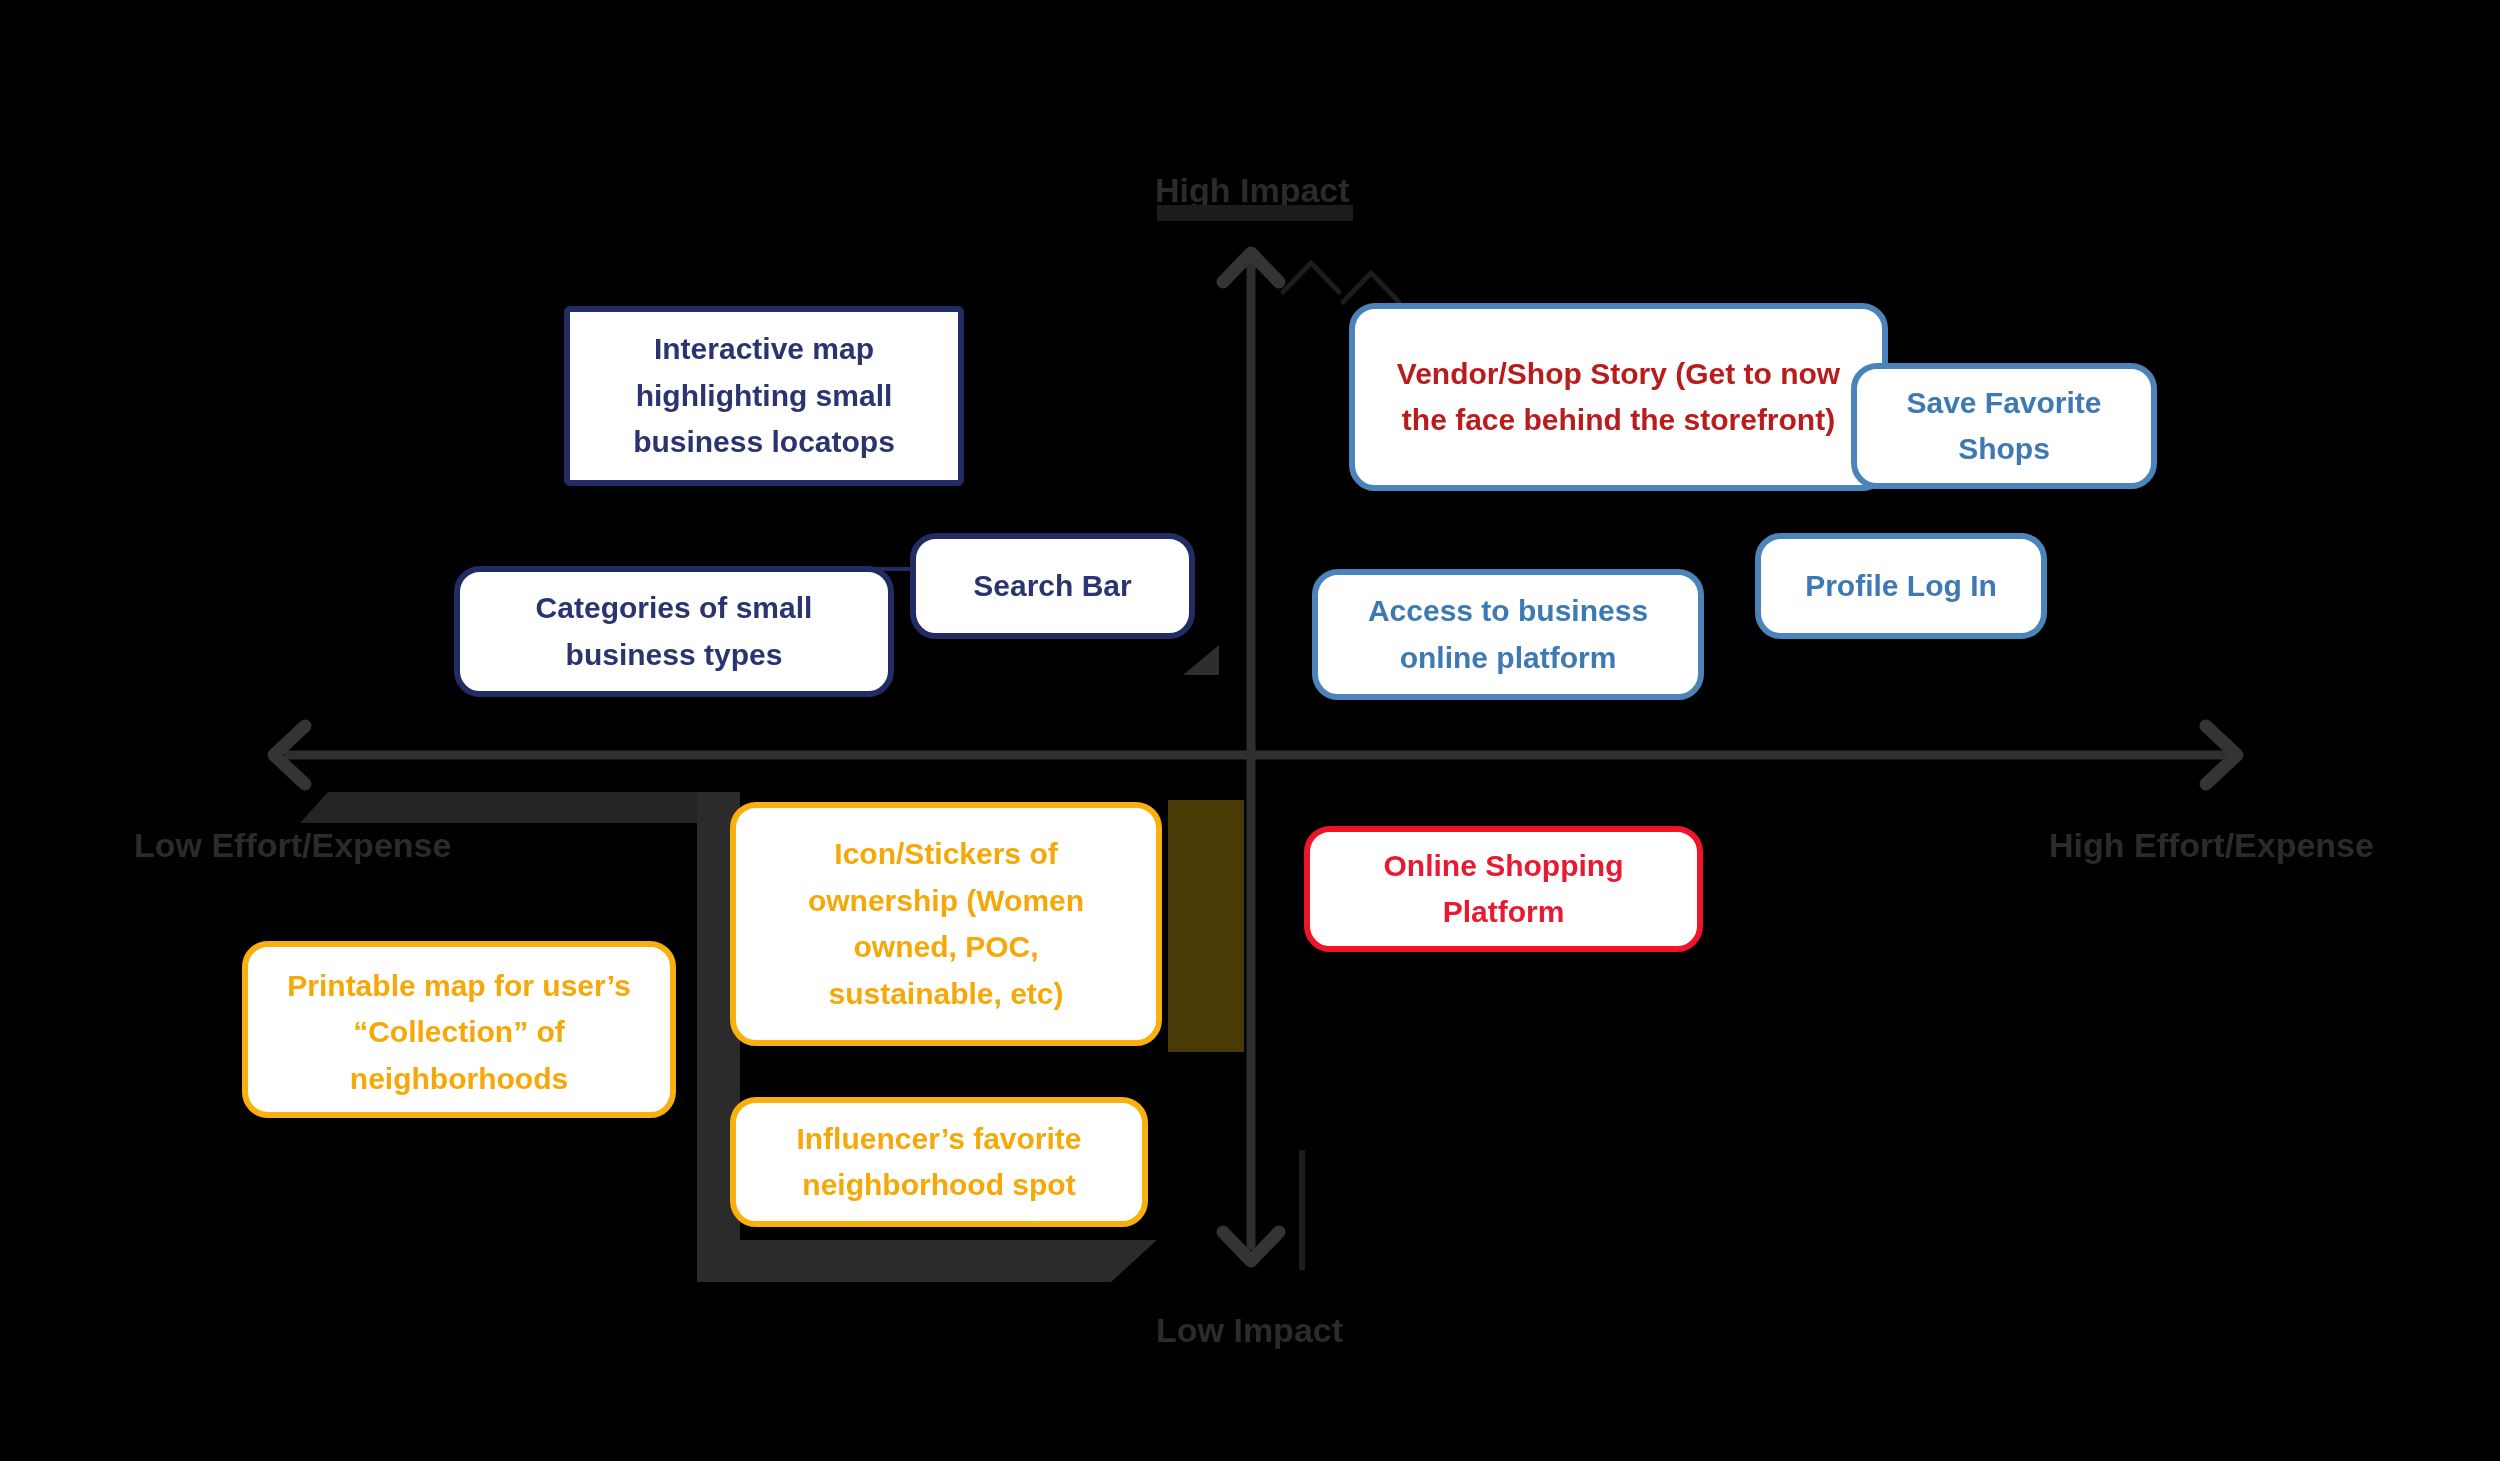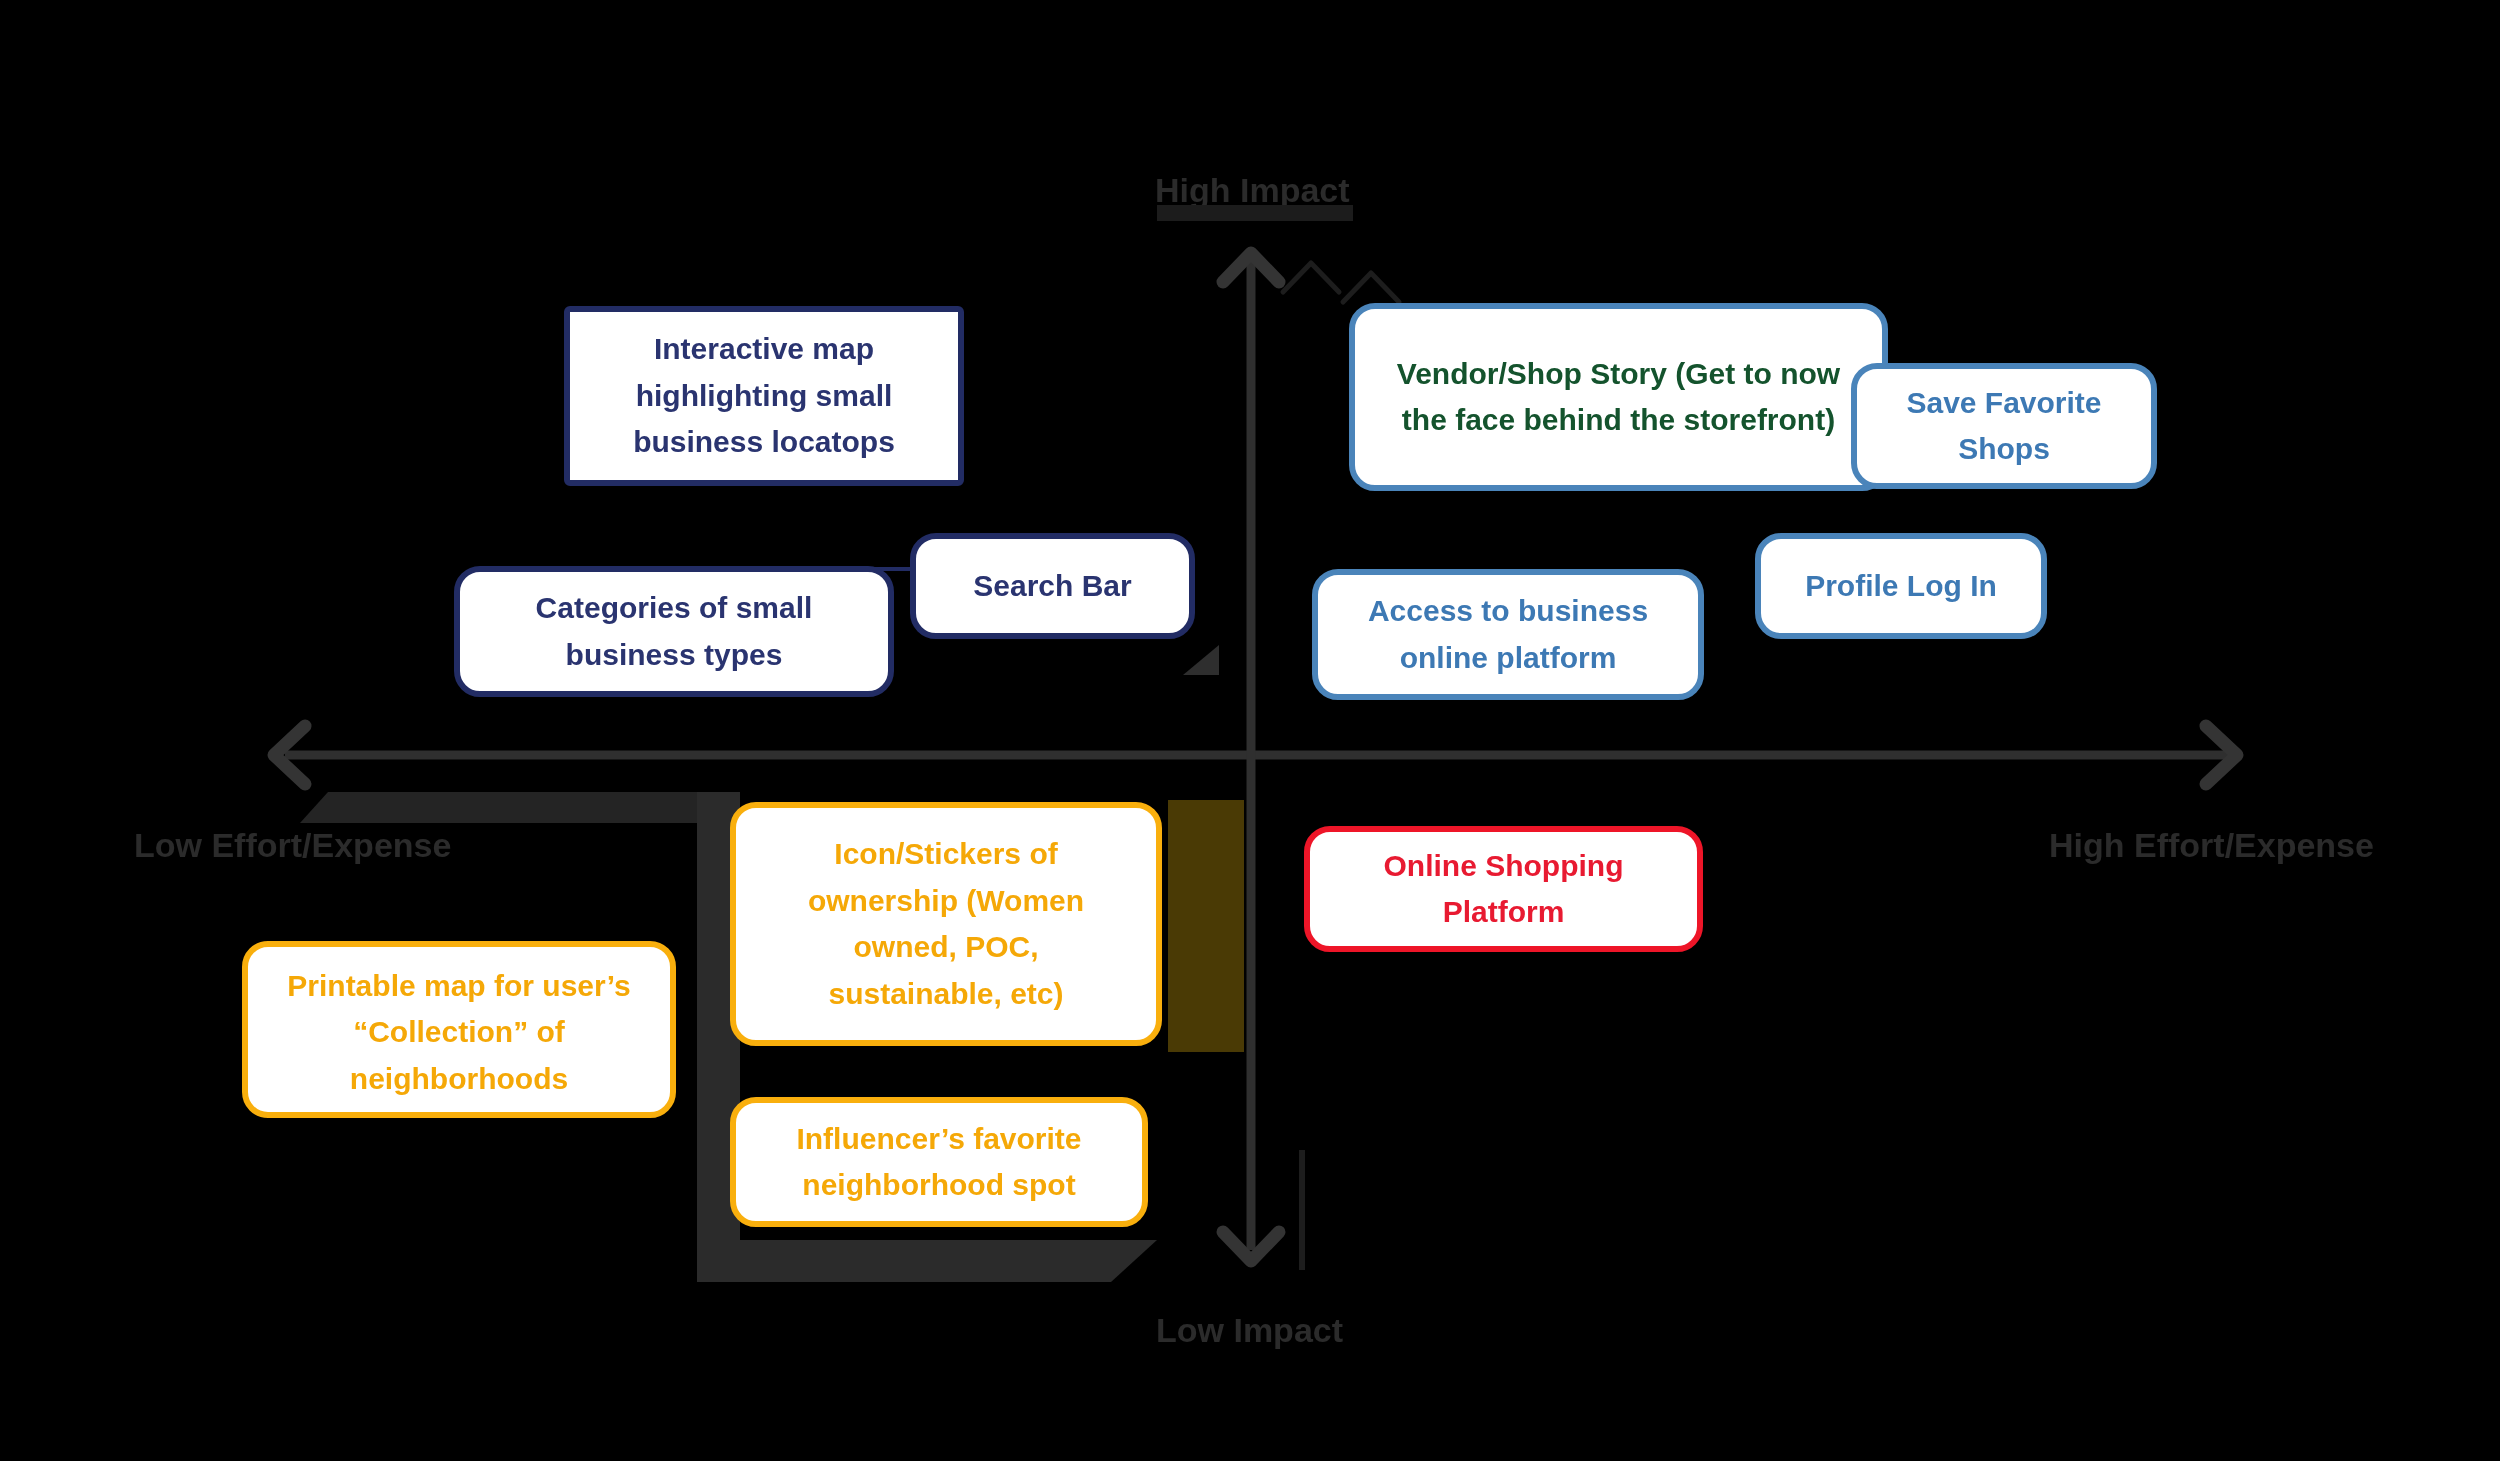--- a/index.html
+++ b/index.html
@@ -68,21 +68,21 @@
 
 <div class="node" style="left: 564px; top: 306px; width: 400px; height: 180px; border-color: rgb(34, 44, 100); color: rgb(42, 52, 112); border-radius: 6px;">
       <span>Interactive map highlighting small business locatops</span>
     </div>
     <div class="node" style="left: 454px; top: 566px; width: 440px; height: 131px; border-color: rgb(34, 44, 100); color: rgb(42, 52, 112);">
       <span>Categories of small business types</span>
     </div>
     <div class="node" style="left: 910px; top: 533px; width: 285px; height: 106px; border-color: rgb(34, 44, 100); color: rgb(42, 52, 112);">
       <span>Search Bar</span>
     </div>
-    <div class="node" style="left: 1349px; top: 303px; width: 539px; height: 188px; border-color: rgb(74, 132, 186); color: #14532d; padding: 24px 36px;">
+    <div class="node" style="left: 1349px; top: 303px; width: 539px; height: 188px; border-color: rgb(74, 132, 186); color: #b91c1c; padding: 24px 36px;">
       <span>Vendor/Shop Story (Get to now the face behind the storefront)</span>
     </div>
     <div class="node" style="left: 1851px; top: 363px; width: 306px; height: 126px; border-color: rgb(74, 132, 186); color: rgb(61, 121, 180);">
       <span>Save Favorite Shops</span>
     </div>
     <div class="node" style="left: 1312px; top: 569px; width: 392px; height: 131px; border-color: rgb(74, 132, 186); color: rgb(61, 121, 180);">
       <span>Access to business online platform</span>
     </div>
     <div class="node" style="left: 1755px; top: 533px; width: 292px; height: 106px; border-color: rgb(74, 132, 186); color: rgb(61, 121, 180);">
       <span>Profile Log In</span>

